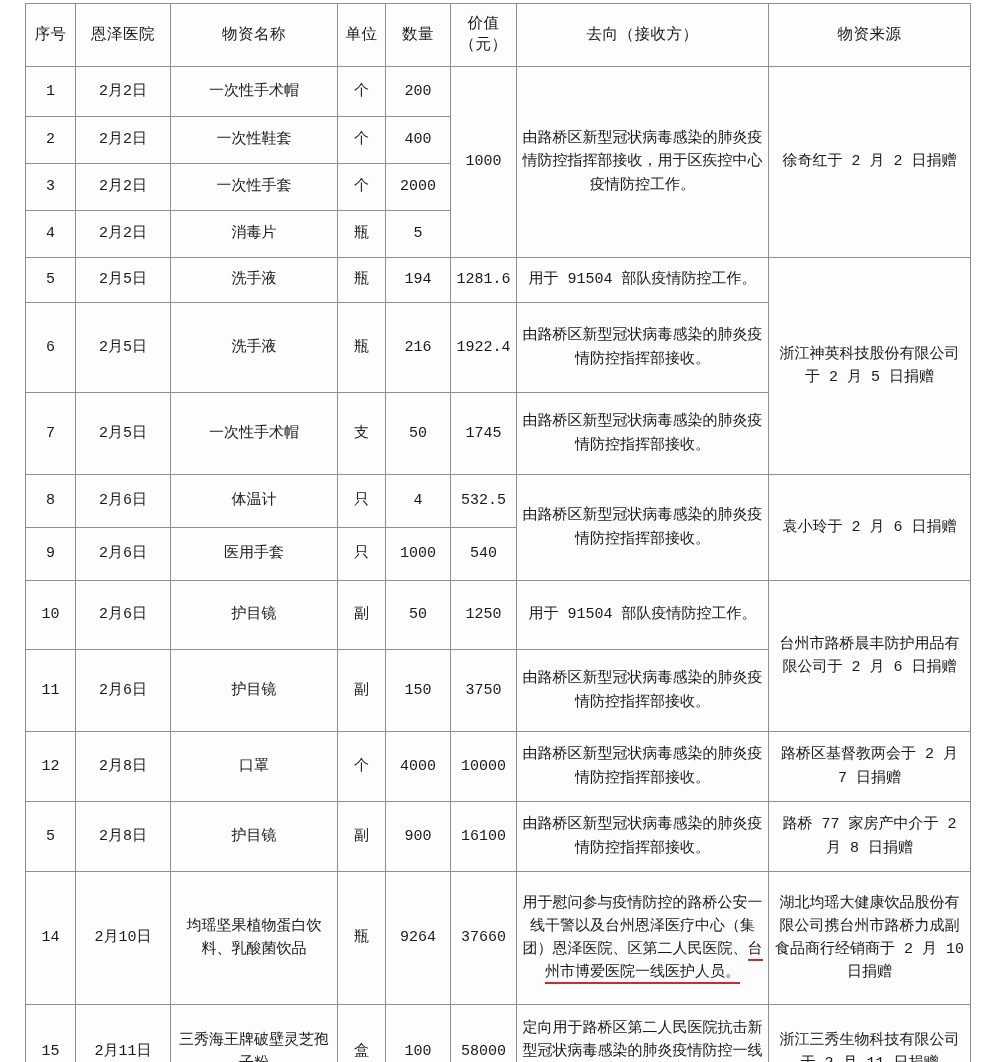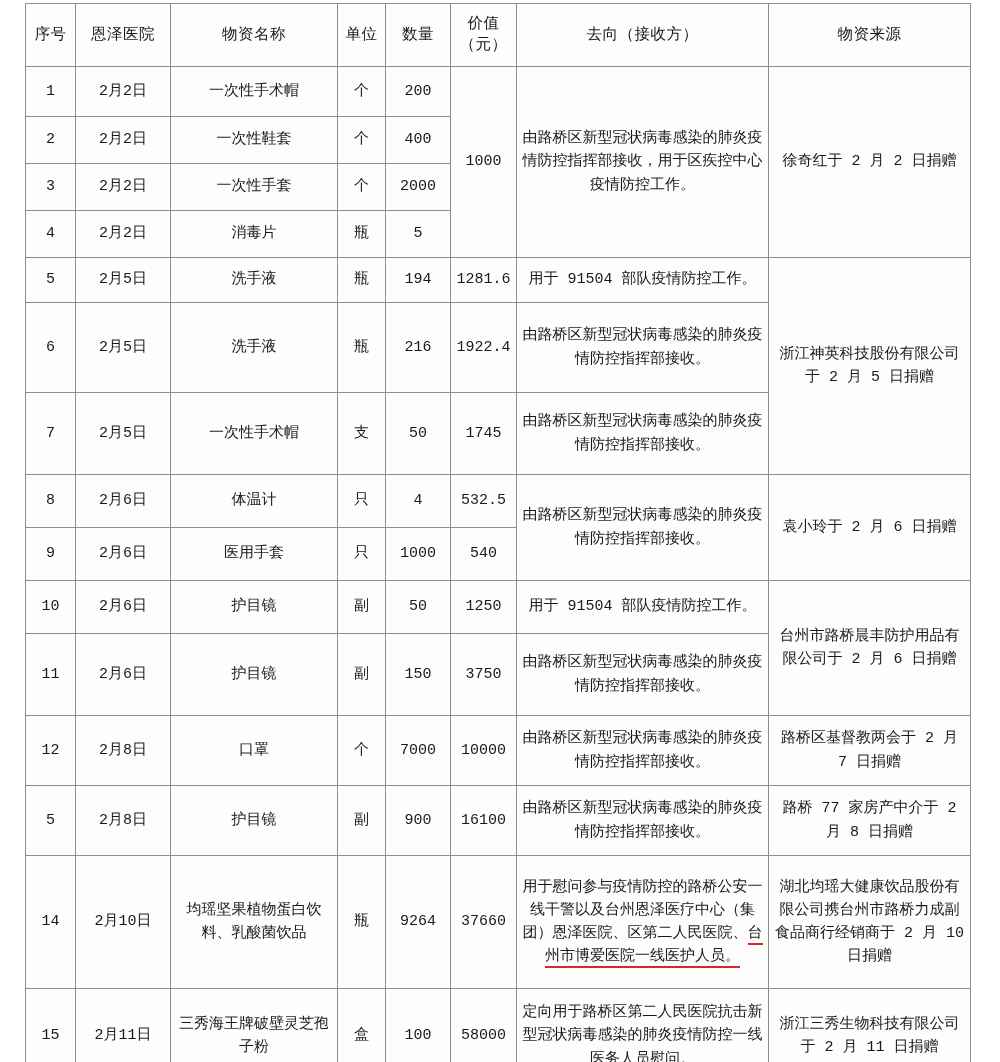--- a/index.html
+++ b/index.html
@@ -199,21 +199,21 @@
 
       <tr style="height:53px">
         <td class="cell-idx">9</td>
         <td class="cell-date">2月6日</td>
         <td class="cell-name">医用手套</td>
         <td class="cell-unit">只</td>
         <td class="cell-num">1000</td>
         <td class="cell-value">540</td>
       </tr>
 
-      <tr style="height:53px">
+      <tr style="height:69px">
         <td class="cell-idx">10</td>
         <td class="cell-date">2月6日</td>
         <td class="cell-name">护目镜</td>
         <td class="cell-unit">副</td>
         <td class="cell-num">50</td>
         <td class="cell-value">1250</td>
         <td class="cell-text">用于 91504 部队疫情防控工作。</td>
         <td class="cell-text merged-mid" rowspan="2">台州市路桥晨丰防护用品有限公司于 2 月 6 日捐赠</td>
       </tr>
 
@@ -225,21 +225,21 @@
         <td class="cell-num">150</td>
         <td class="cell-value">3750</td>
         <td class="cell-text">由路桥区新型冠状病毒感染的肺炎疫情防控指挥部接收。</td>
       </tr>
 
       <tr style="height:70px">
         <td class="cell-idx">12</td>
         <td class="cell-date">2月8日</td>
         <td class="cell-name">口罩</td>
         <td class="cell-unit">个</td>
-        <td class="cell-num">7000</td>
+        <td class="cell-num">4000</td>
         <td class="cell-value">10000</td>
         <td class="cell-text">由路桥区新型冠状病毒感染的肺炎疫情防控指挥部接收。</td>
         <td class="cell-text">路桥区基督教两会于 2 月 7 日捐赠</td>
       </tr>
 
       <tr style="height:70px">
         <td class="cell-idx">5</td>
         <td class="cell-date">2月8日</td>
         <td class="cell-name">护目镜</td>
         <td class="cell-unit">副</td>

